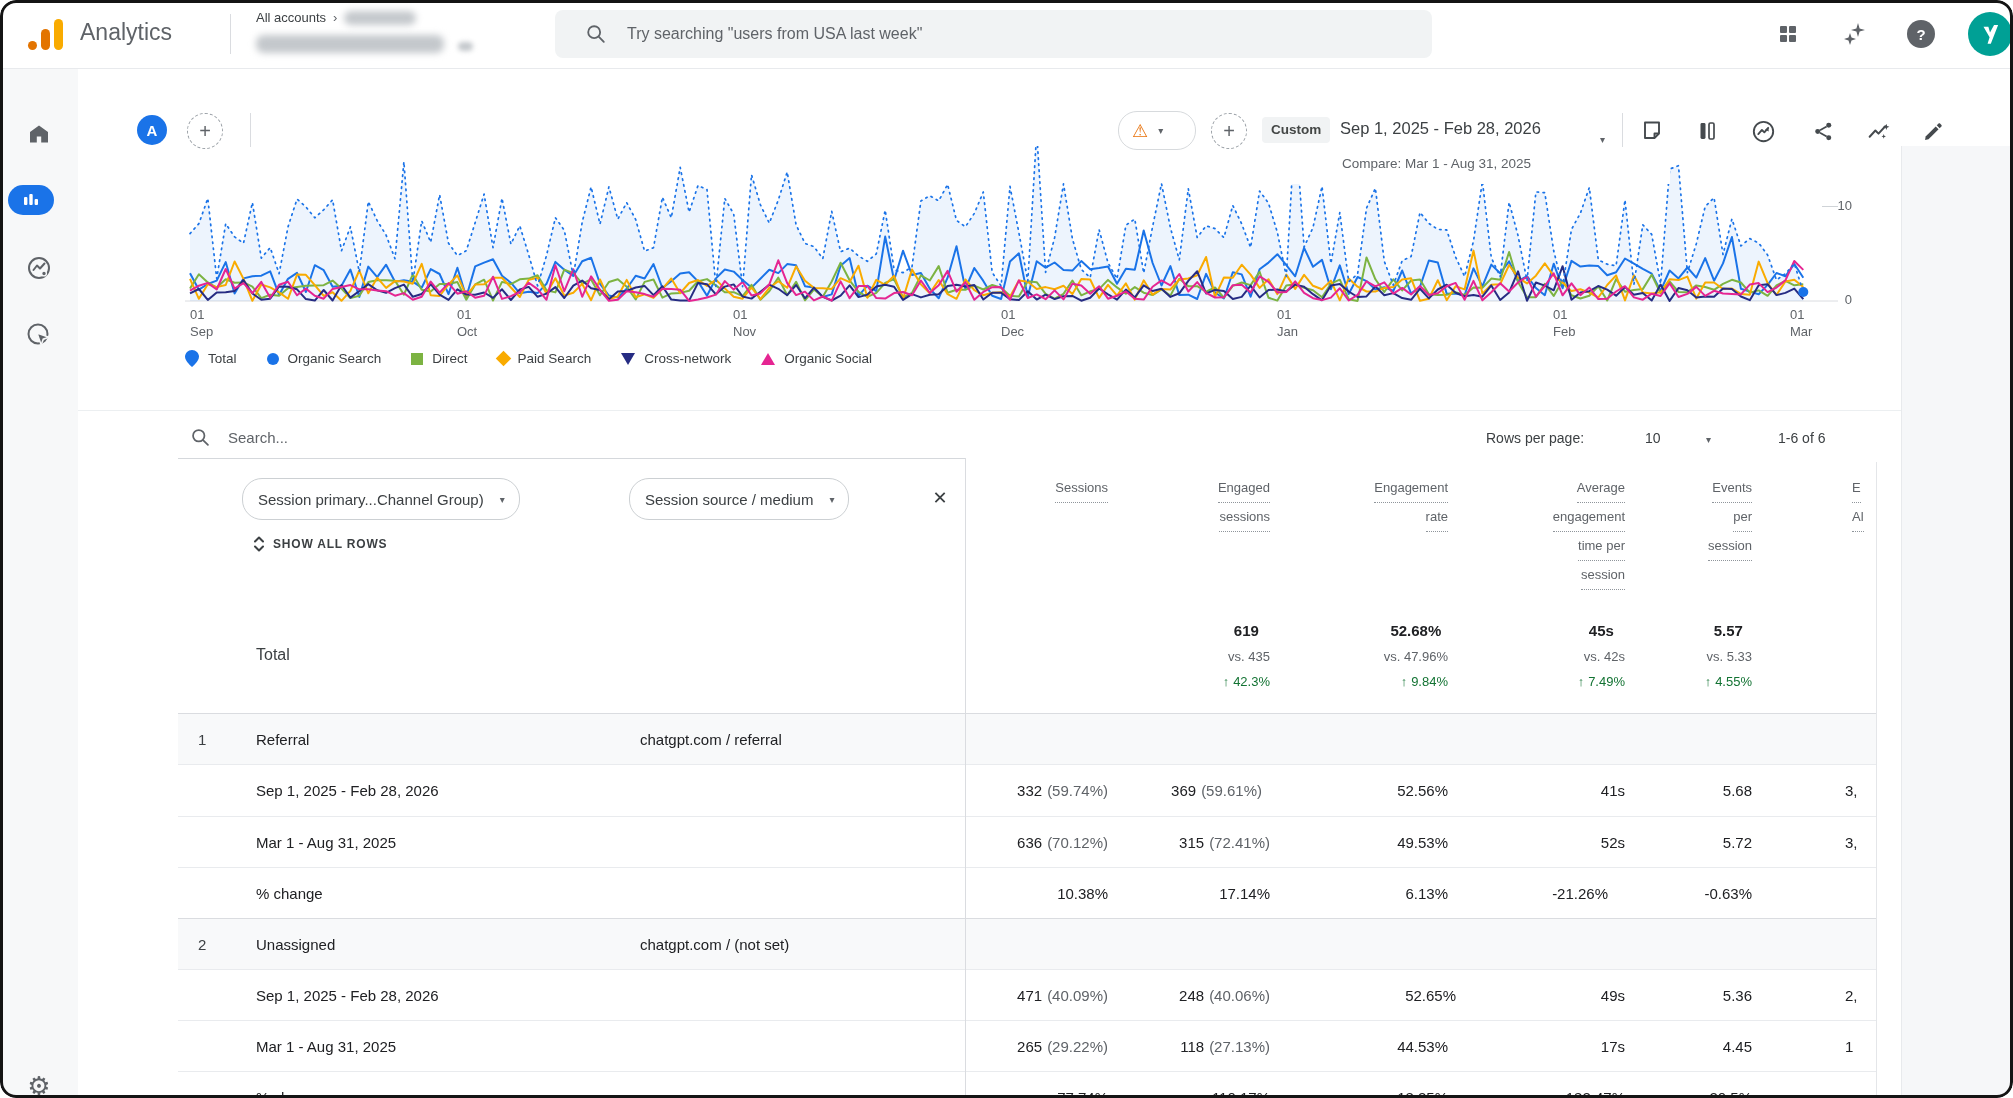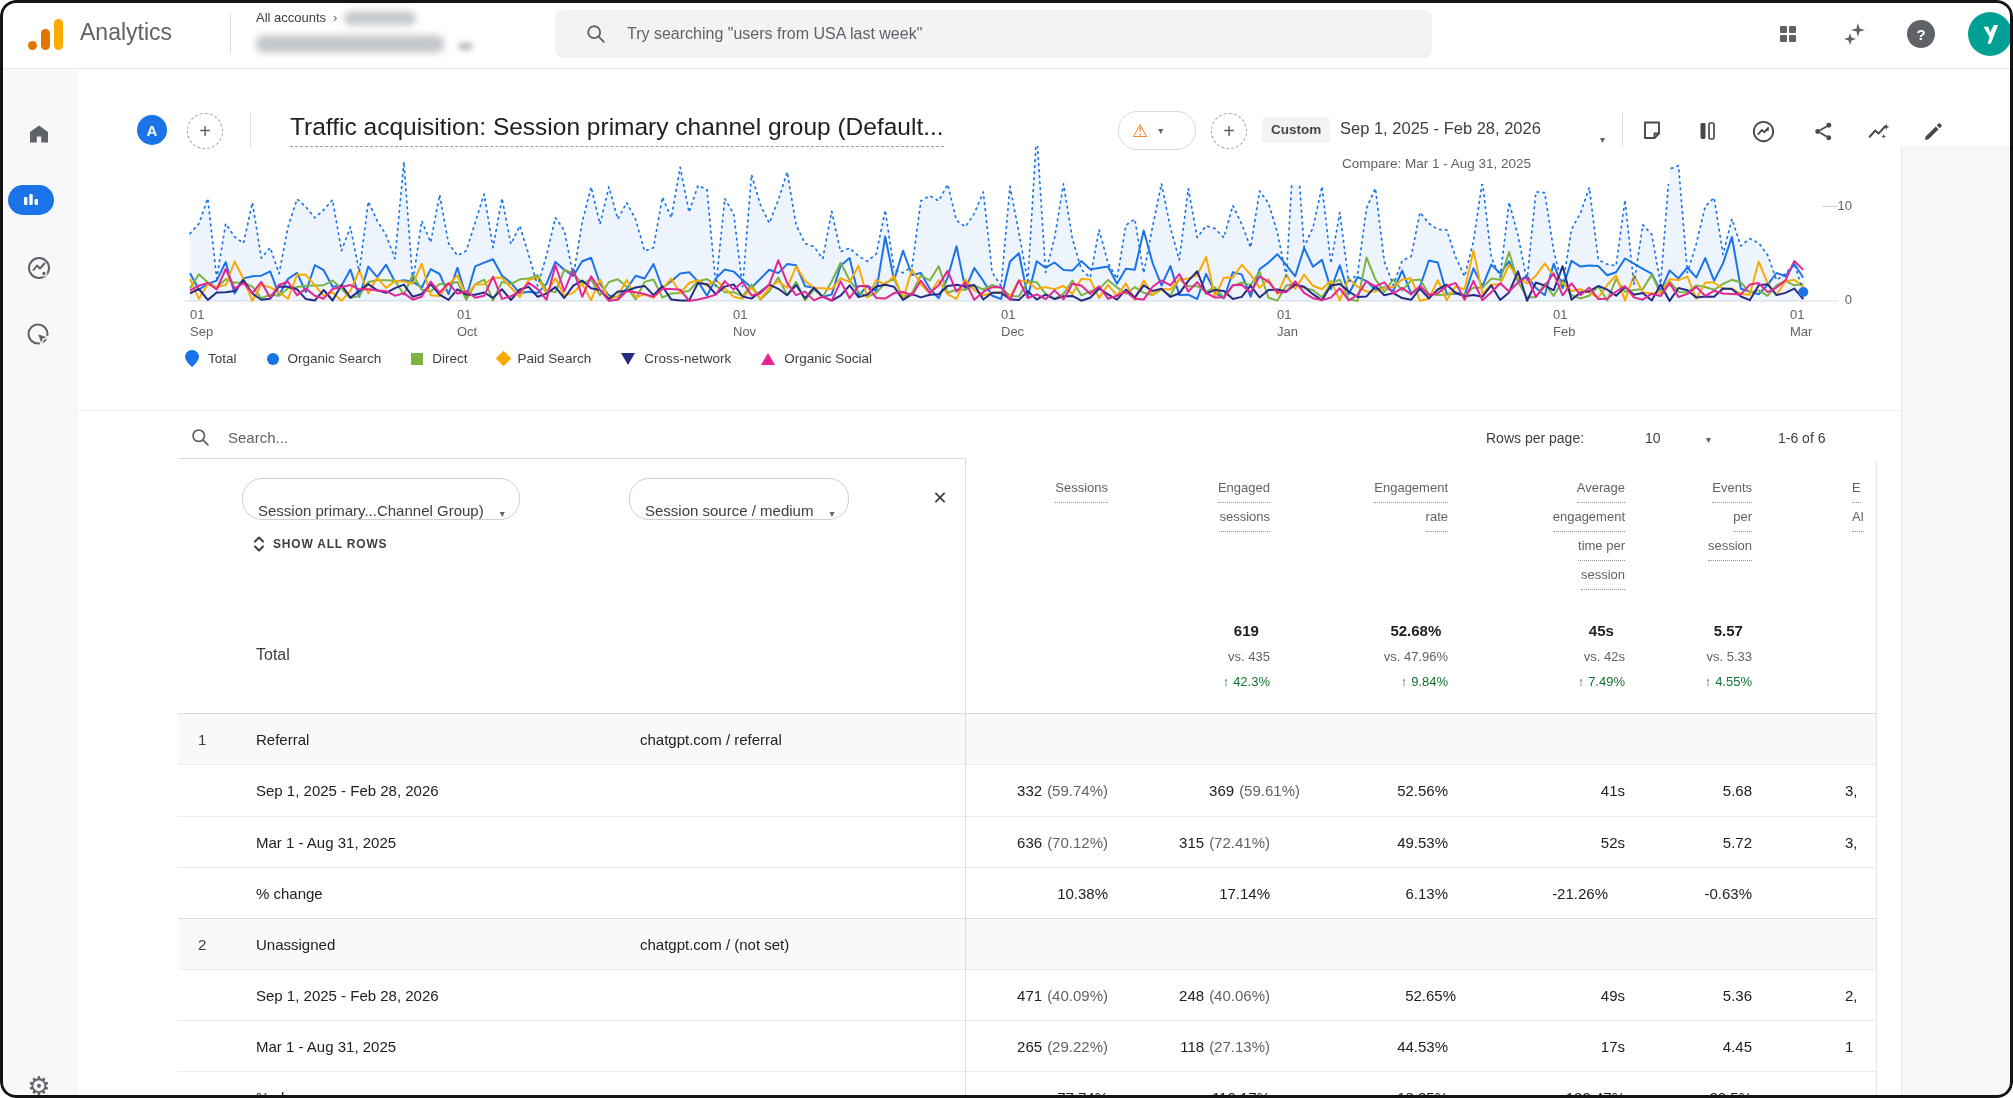--- a/index.html
+++ b/index.html
@@ -60,21 +60,21 @@
   
   .full-div{position:absolute;left:78px;top:410px;width:1823px;height:1px;background:#eceff1;}
   .tbl-search-icon{position:absolute;left:190px;top:427px;}
   .tbl-search-ph{position:absolute;left:228px;top:429px;font-size:15px;color:#5f6368;}
   .search-underline{position:absolute;left:178px;top:458px;width:787px;height:1px;background:#d5d8dc;}
   .rpp-label{position:absolute;left:1486px;top:430px;font-size:14px;color:#3c4043;}
   .rpp-value{position:absolute;left:1645px;top:430px;font-size:14px;color:#3c4043;}
   .rpp-caret{position:absolute;left:1706px;top:434px;font-size:10px;color:#5f6368;}
   .page-range{position:absolute;left:1778px;top:430px;font-size:14px;color:#3c4043;}
   
-  .filter-pill{position:absolute;top:478px;height:40px;border:1px solid #ccd0d3;border-radius:20px;background:#fff;display:flex;align-items:flex-end;z-index:3;}
+  .filter-pill{position:absolute;top:478px;height:40px;border:1px solid #ccd0d3;border-radius:20px;background:#fff;display:flex;align-items:center;z-index:3;}
   .fp-text{margin-left:15px;font-size:15px;color:#3c4043;white-space:nowrap;}
   .fp-caret{margin:0 14px 0 16px;font-size:10px;color:#5f6368;}
   .filter-x{position:absolute;left:928px;top:486px;width:24px;height:24px;display:flex;align-items:center;justify-content:center;font-size:18px;color:#3c4043;z-index:3;}
   .show-all{position:absolute;left:253px;top:536px;display:flex;align-items:center;gap:8px;z-index:3;}
   .show-all-label{font-size:12px;font-weight:700;letter-spacing:.8px;color:#3c4043;}
   
   .colh{position:absolute;top:474px;font-size:13px;color:#5f6368;line-height:28px;text-align:right;z-index:3;}
   .hl{display:inline-block;border-bottom:1.5px dotted #8f959b;padding-bottom:0px;}
   
   .total-label{position:absolute;left:256px;top:646px;font-size:16px;color:#3c4043;z-index:3;}
@@ -190,21 +190,20 @@
       <span style="font-size:26px;color:#5f6368;line-height:26px;">⚙</span>
     </div>
   </div>
 
   <div id="rpt-header"></div>
   <div class="mini-avatar" style="background: rgb(26, 115, 232);">A</div>
   <div class="dashed-plus" style="left:187px;top:113px;">
       <span>+</span>
     </div>
   <div class="hd-divider" style="left:250px;"></div>
-  <div class="rpt-title">Traffic acquisition: Session primary channel group (Default...</div>
   <div class="warn-pill">
     <span class="warn-glyph" style="color: rgb(232, 113, 10);">⚠</span>
     <span class="warn-caret">▾</span>
   </div>
   <div class="dashed-plus" style="left:1211px;top:113px;">
       <span>+</span>
     </div>
   <div class="date-block"></div>
   <div class="custom-chip">Custom</div>
   <div class="date-text">Sep 1, 2025 - Feb 28, 2026</div>
@@ -408,21 +407,21 @@
     <div class="chname">Referral</div>
     <div class="srcmed">chatgpt.com / referral</div>
   </div>
 
   <div class="prow" style="top:764px;">
     <div class="plabel">Sep 1, 2025 - Feb 28, 2026</div>
     <div class="mcell" style="right:768px;">
         <span>332</span>
         <span class="mp">(59.74%)</span>
       </div>
-    <div class="mcell" style="right:576px;">
+    <div class="mcell" style="right:614px;">
         <span>369</span>
         <span class="mp">(59.61%)</span>
       </div>
     <div class="mcell" style="right:428px;">
         <span>52.56%</span>
       </div>
     <div class="mcell" style="right:251px;">
         <span>41s</span>
       </div>
     <div class="mcell" style="right:124px;">

